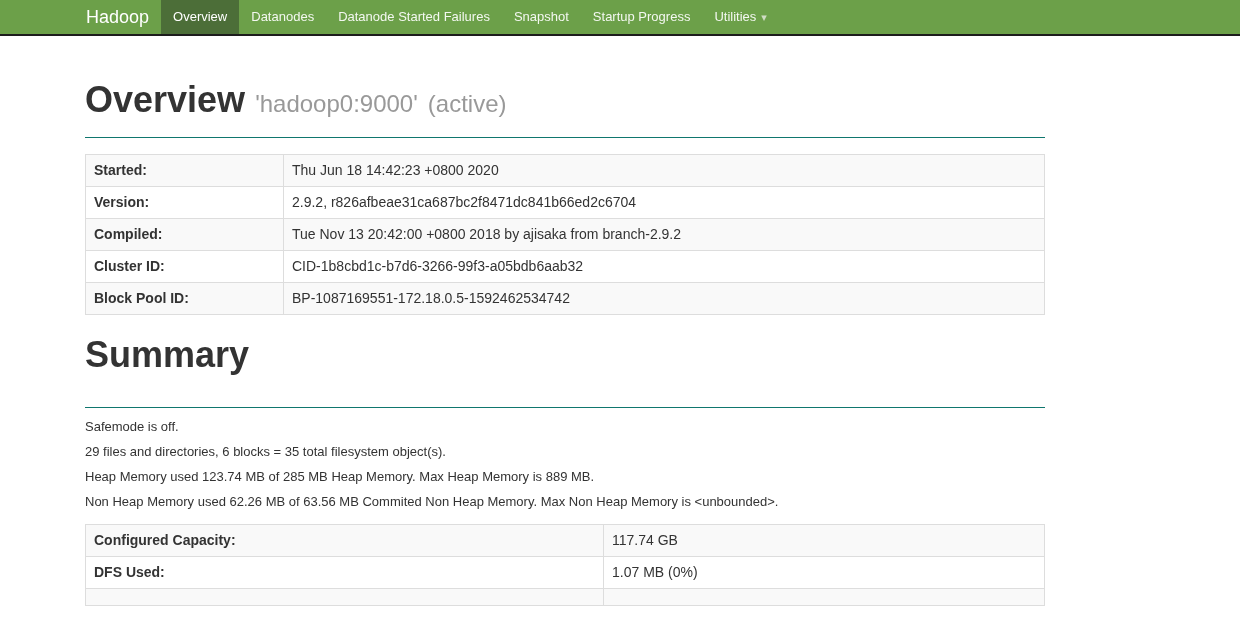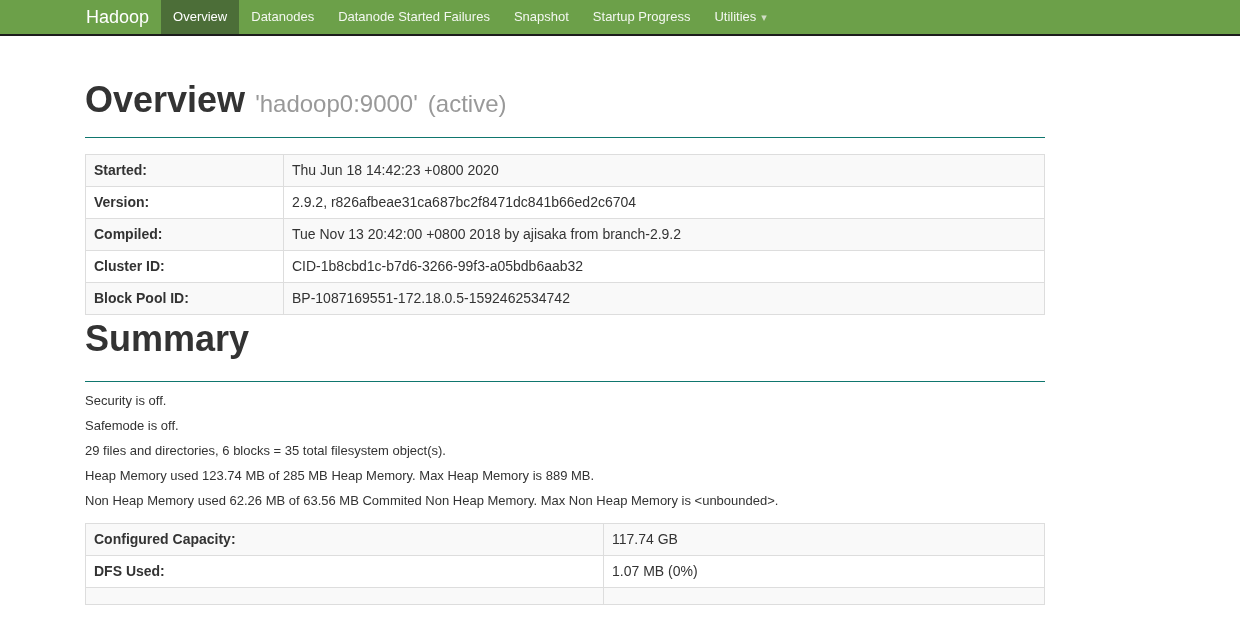--- a/index.html
+++ b/index.html
@@ -51,21 +51,21 @@
   .container {
     margin-left: 85px;
     width: 960px;
   }
 
   
   .page-header {
     border-bottom: 1px solid #0f766e;
   }
   .page-header.overview-header { margin-top: 44px; padding-bottom: 13px; }
-  .page-header.summary-header  { margin-top: 4px; padding-bottom: 22px; }
+  .page-header.summary-header  { margin-top: 20px; padding-bottom: 32px; }
   h1 {
     font-size: 36px;
     font-weight: bold;
     line-height: 40px;
     color: #333;
   }
   h1 .subtitle {
     font-size: 24px;
     font-weight: normal;
     color: #999;
@@ -150,21 +150,20 @@
         <td>BP-1087169551-172.18.0.5-1592462534742</td>
       </tr>
     </tbody>
   </table>
 
   <div class="page-header summary-header">
     <h1>Summary</h1>
   </div>
 
   <div class="summary-paragraphs">
-    <p>Security is off.</p>
     <p>Safemode is off.</p>
     <p>29 files and directories, 6 blocks = 35 total filesystem object(s).</p>
     <p>Heap Memory used 123.74 MB of 285 MB Heap Memory. Max Heap Memory is 889 MB.</p>
     <p>Non Heap Memory used 62.26 MB of 63.56 MB Commited Non Heap Memory. Max Non Heap Memory is &lt;unbounded&gt;.</p>
   </div>
 
   <table class="info-table capacity-table">
     <tbody>
       <tr>
         <td class="label-cell">Configured Capacity:</td>

